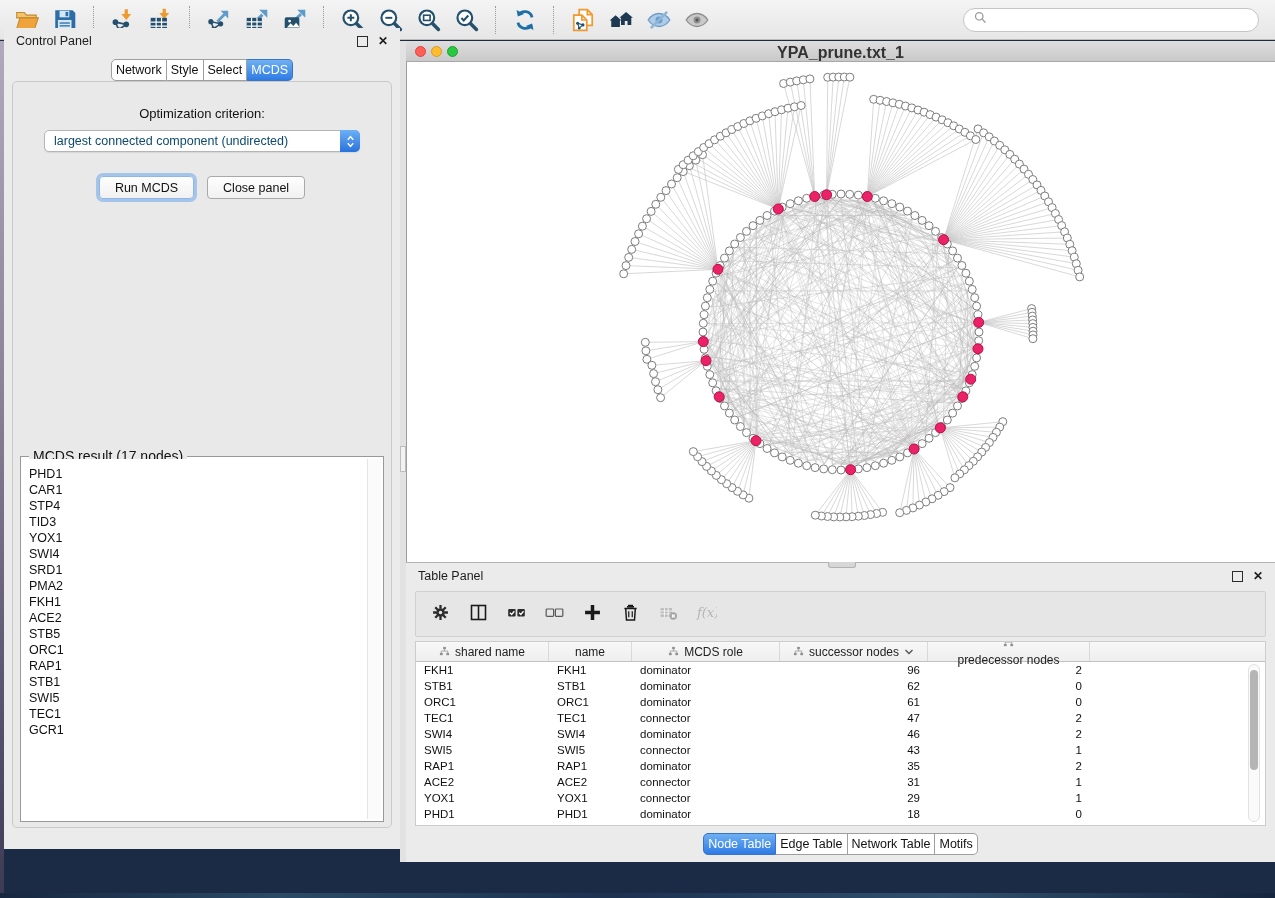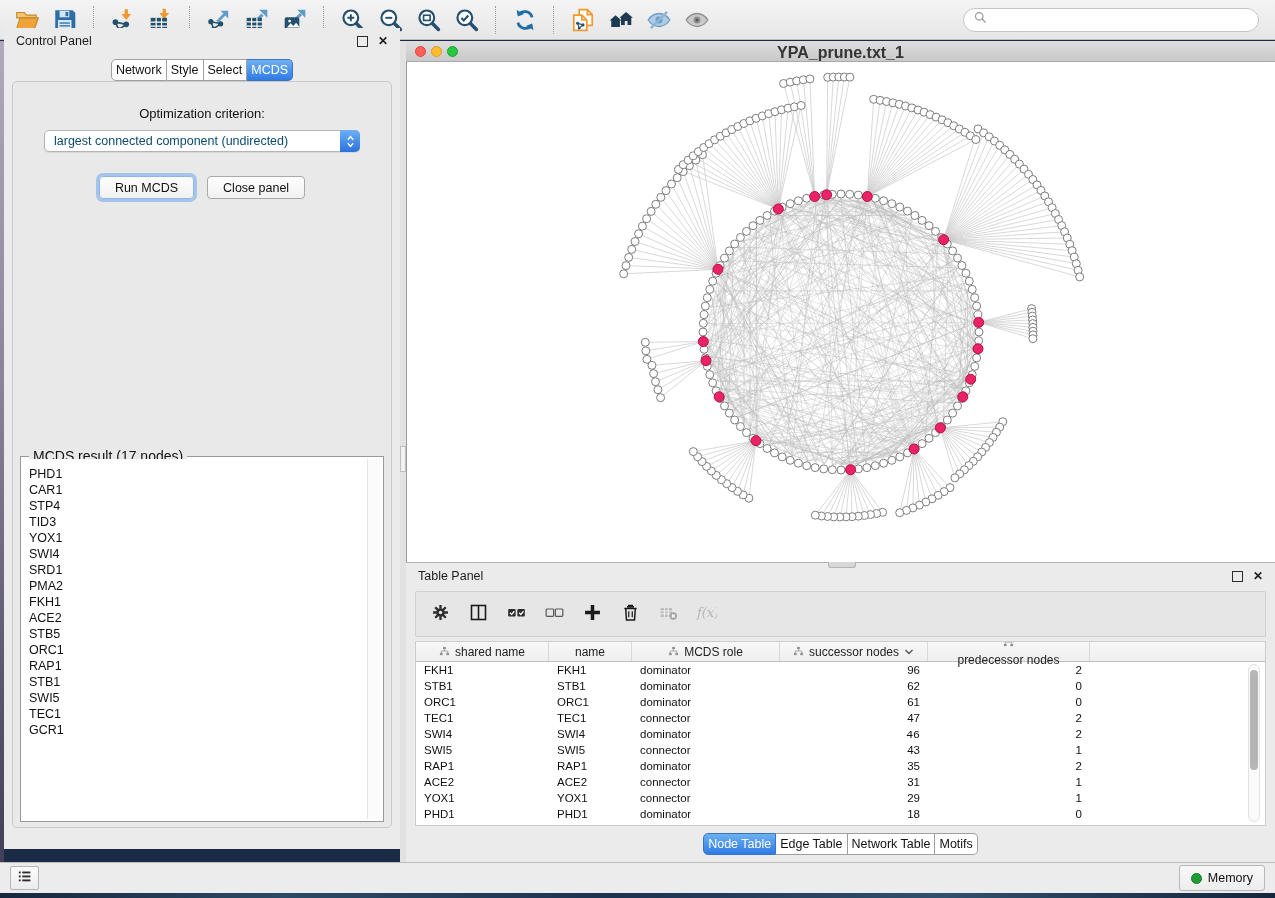--- a/index.html
+++ b/index.html
@@ -1358,21 +1358,21 @@
             <div class="nt-td" style="width: 133px;">TEC1</div>
             <div class="nt-td" style="width: 83px;">TEC1</div>
             <div class="nt-td" style="width: 148px;">connector</div>
             <div class="nt-td num" style="width: 148px;">47</div>
             <div class="nt-td num" style="width: 162px;">2</div>
           </div>
           <div class="nt-row">
             <div class="nt-td" style="width: 133px;">SWI4</div>
             <div class="nt-td" style="width: 83px;">SWI4</div>
             <div class="nt-td" style="width: 148px;">dominator</div>
-            <div class="nt-td num" style="width: 148px; font-family: Liberation Mono, monospace;">46</div>
+            <div class="nt-td num" style="width: 148px;">46</div>
             <div class="nt-td num" style="width: 162px;">2</div>
           </div>
           <div class="nt-row">
             <div class="nt-td" style="width: 133px;">SWI5</div>
             <div class="nt-td" style="width: 83px;">SWI5</div>
             <div class="nt-td" style="width: 148px;">connector</div>
             <div class="nt-td num" style="width: 148px;">43</div>
             <div class="nt-td num" style="width: 162px;">1</div>
           </div>
           <div class="nt-row">
@@ -1409,33 +1409,15 @@
       </div>
     </div>
     <div id="tp-tabs" class="seg tp-tabs">
         <div class="seg-tab active">Node Table</div>
         <div class="seg-tab">Edge Table</div>
         <div class="seg-tab">Network Table</div>
         <div class="seg-tab">Motifs</div>
       </div>
   </div>
 
-  <div class="status-bar">
-    <div class="list-btn">
-      <span><svg viewBox="0 0 24 24" width="17" height="17">
-            <g fill="#2b2b2b">
-              <rect x="4" y="5" width="2.6" height="2.6"></rect>
-              <rect x="8.8" y="5" width="11.5" height="2.6"></rect>
-              <rect x="4" y="10.6" width="2.6" height="2.6"></rect>
-              <rect x="8.8" y="10.6" width="11.5" height="2.6"></rect>
-              <rect x="4" y="16.2" width="2.6" height="2.6"></rect>
-              <rect x="8.8" y="16.2" width="11.5" height="2.6"></rect>
-            </g>
-          </svg></span>
-    </div>
-    <div class="memory-btn">
-      <span class="mem-dot"></span>
-      <span>Memory</span>
-    </div>
-  </div>
 
   <div class="bottom-strip"></div>
 </div>
 
 </body></html>

